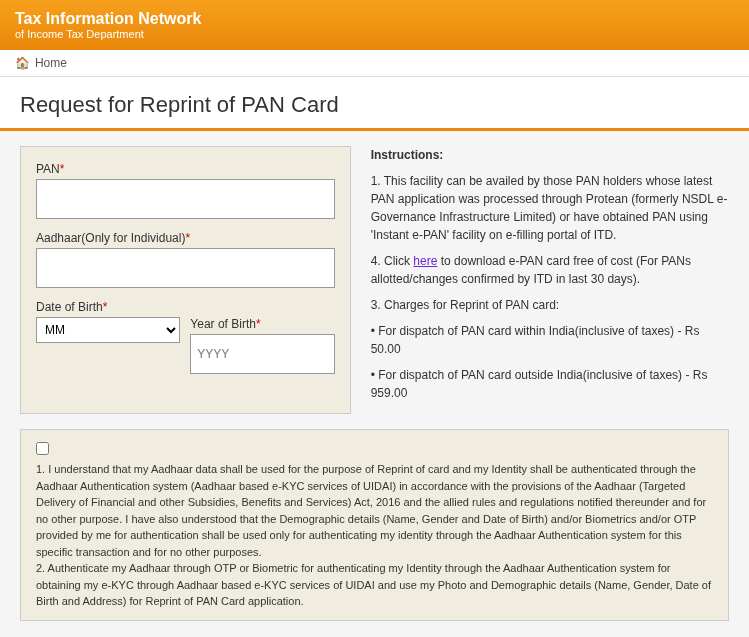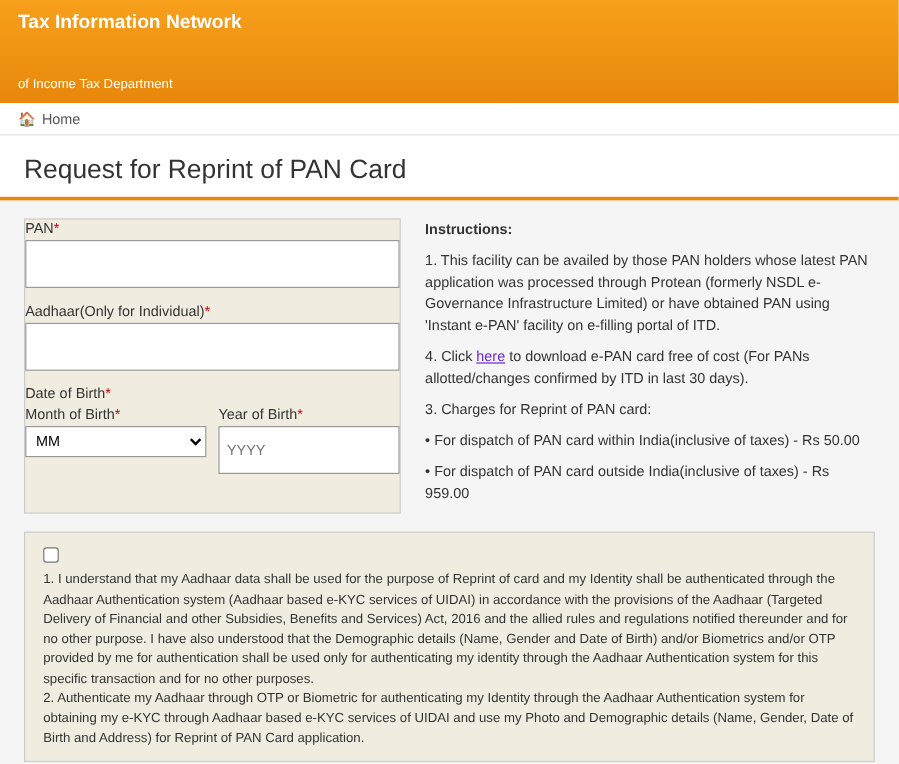--- a/index.html
+++ b/index.html
@@ -8,21 +8,20 @@
     
     .header {
       background: linear-gradient(to bottom, #f7a01c, #e8870a);
       padding: 10px 15px;
       display: flex;
       align-items: center;
     }
     .header-logo {
       display: flex;
       flex-direction: column;
-      gap: 36px;
     }
     .header-title {
       font-size: 16px;
       font-weight: bold;
       color: #fff;
     }
     .header-subtitle {
       font-size: 11px;
       color: #fff;
     }
@@ -63,20 +62,21 @@
       padding: 15px 20px;
       display: flex;
       gap: 20px;
     }
 
     
     .form-section {
       flex: 1;
       background: #f0ede0;
       border: 1px solid #ccc;
+      padding: 15px;
       min-width: 280px;
       max-width: 340px;
     }
 
     .form-group {
       margin-bottom: 12px;
     }
     .form-label {
       display: block;
       font-size: 12px;
@@ -190,23 +190,20 @@
       </label>
       <input type="text" class="form-input" style="">
     </div>
 
     <div class="form-group">
       <label class="form-label">
         <span>Date of Birth</span><span class="required">*</span>
       </label>
       <div class="dob-row">
         <div class="form-group">
-          <label class="form-label">
-            <span>Month of Birth</span><span class="required">*</span>
-          </label>
           <select class="form-select">
             <option value="MM">MM</option>
             <option value="01">01</option>
             <option value="02">02</option>
             <option value="03">03</option>
             <option value="04">04</option>
             <option value="05">05</option>
             <option value="06">06</option>
             <option value="07">07</option>
             <option value="08">08</option>

